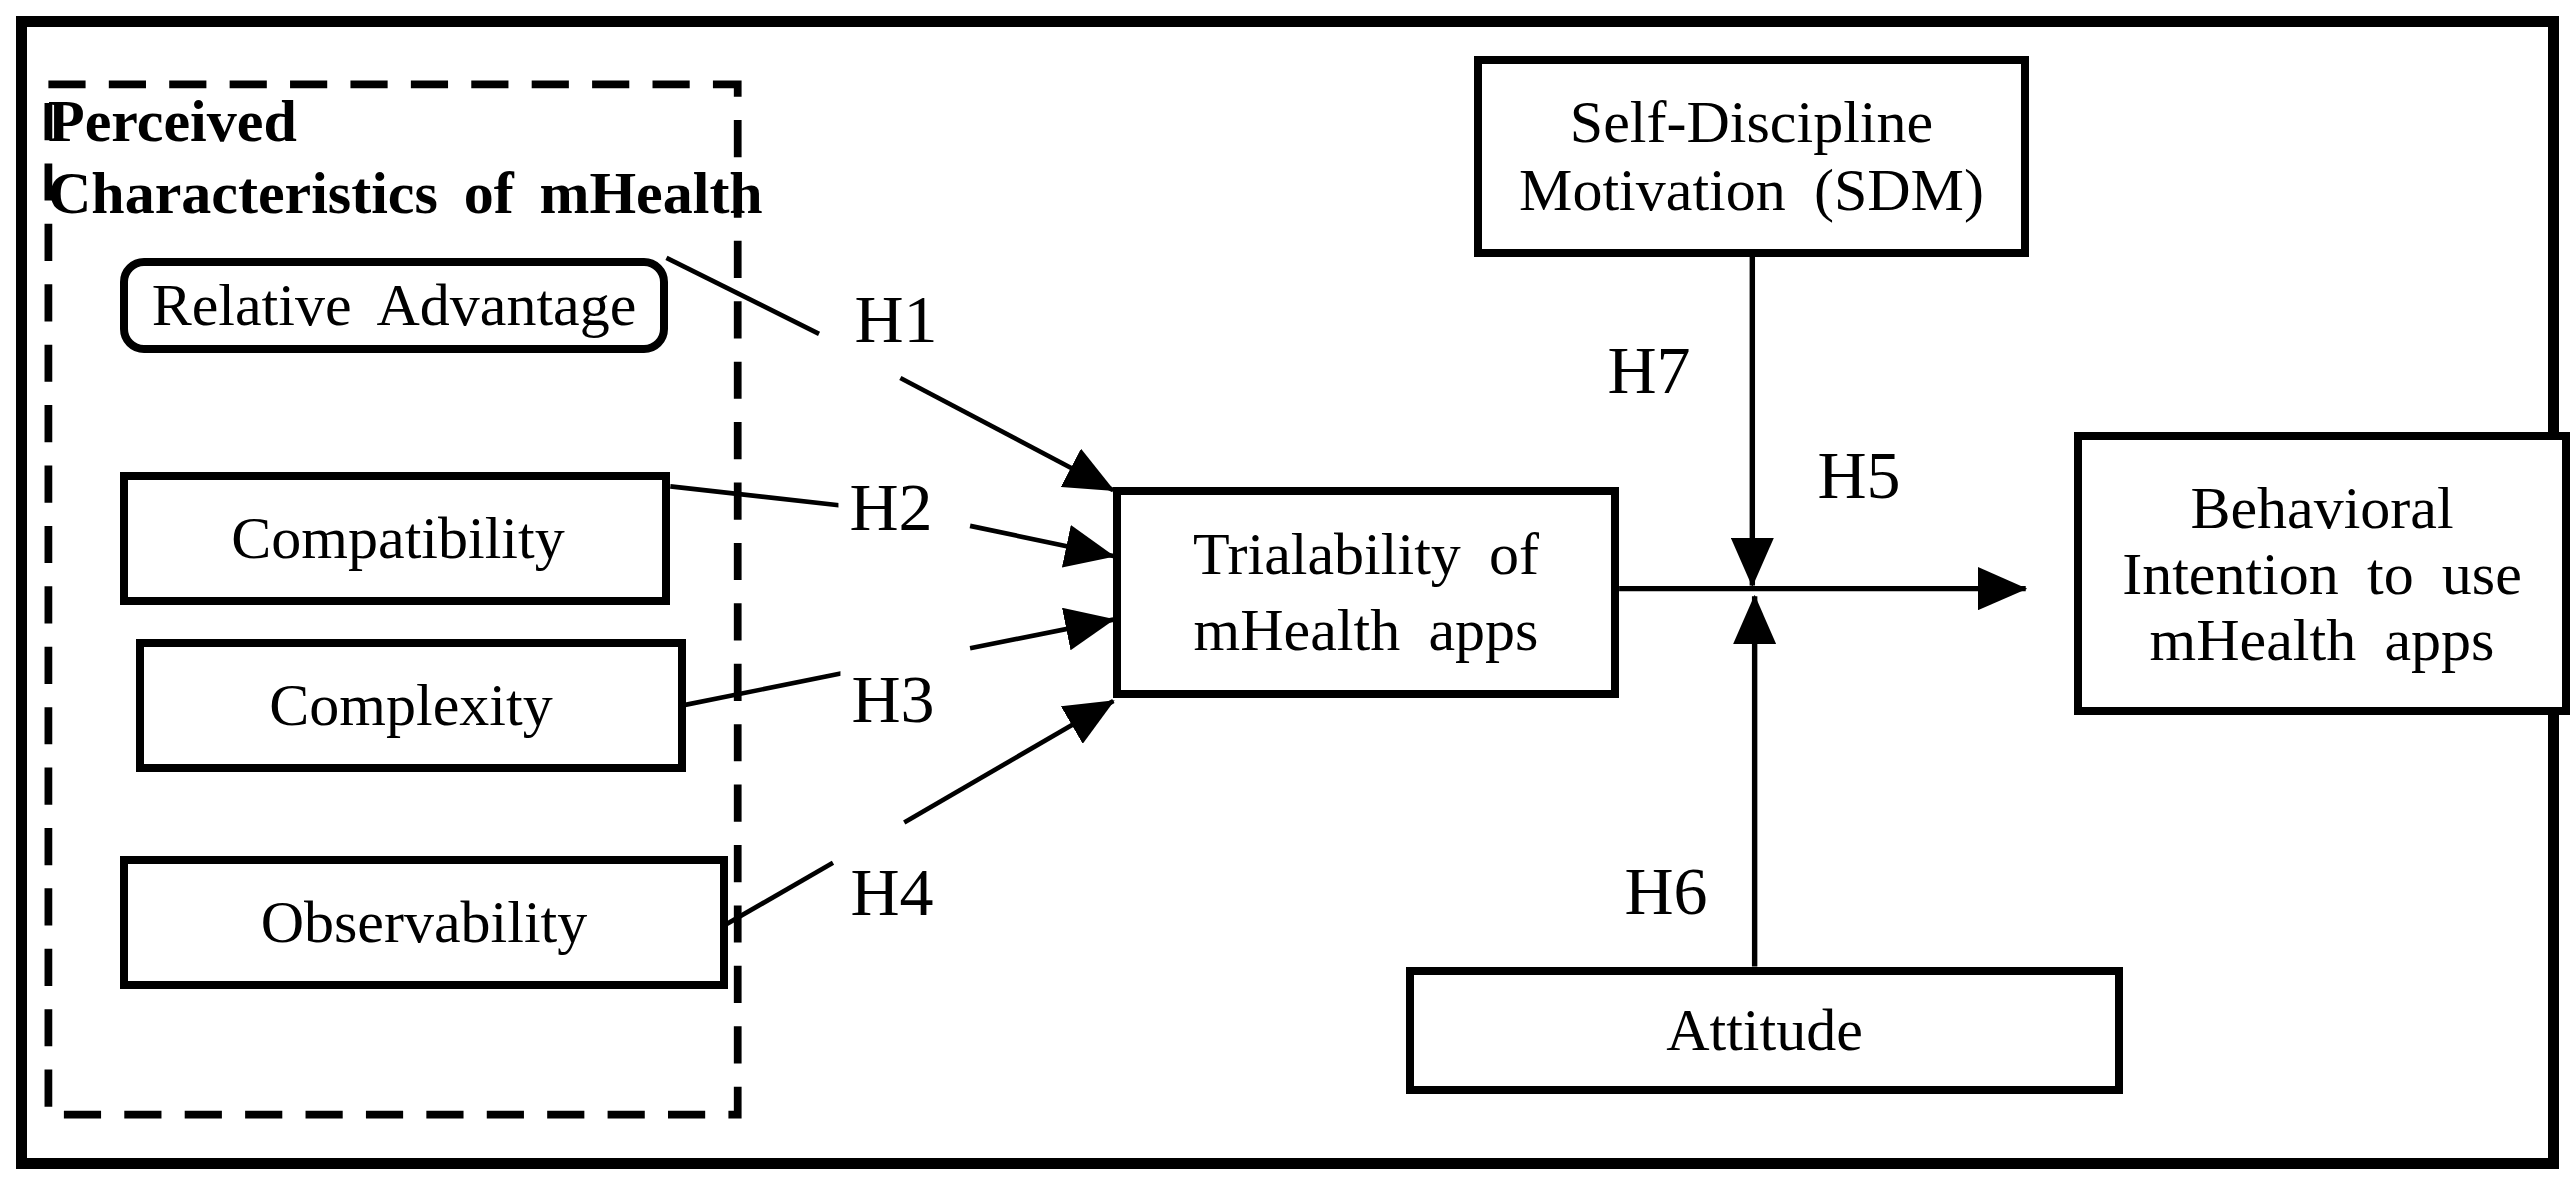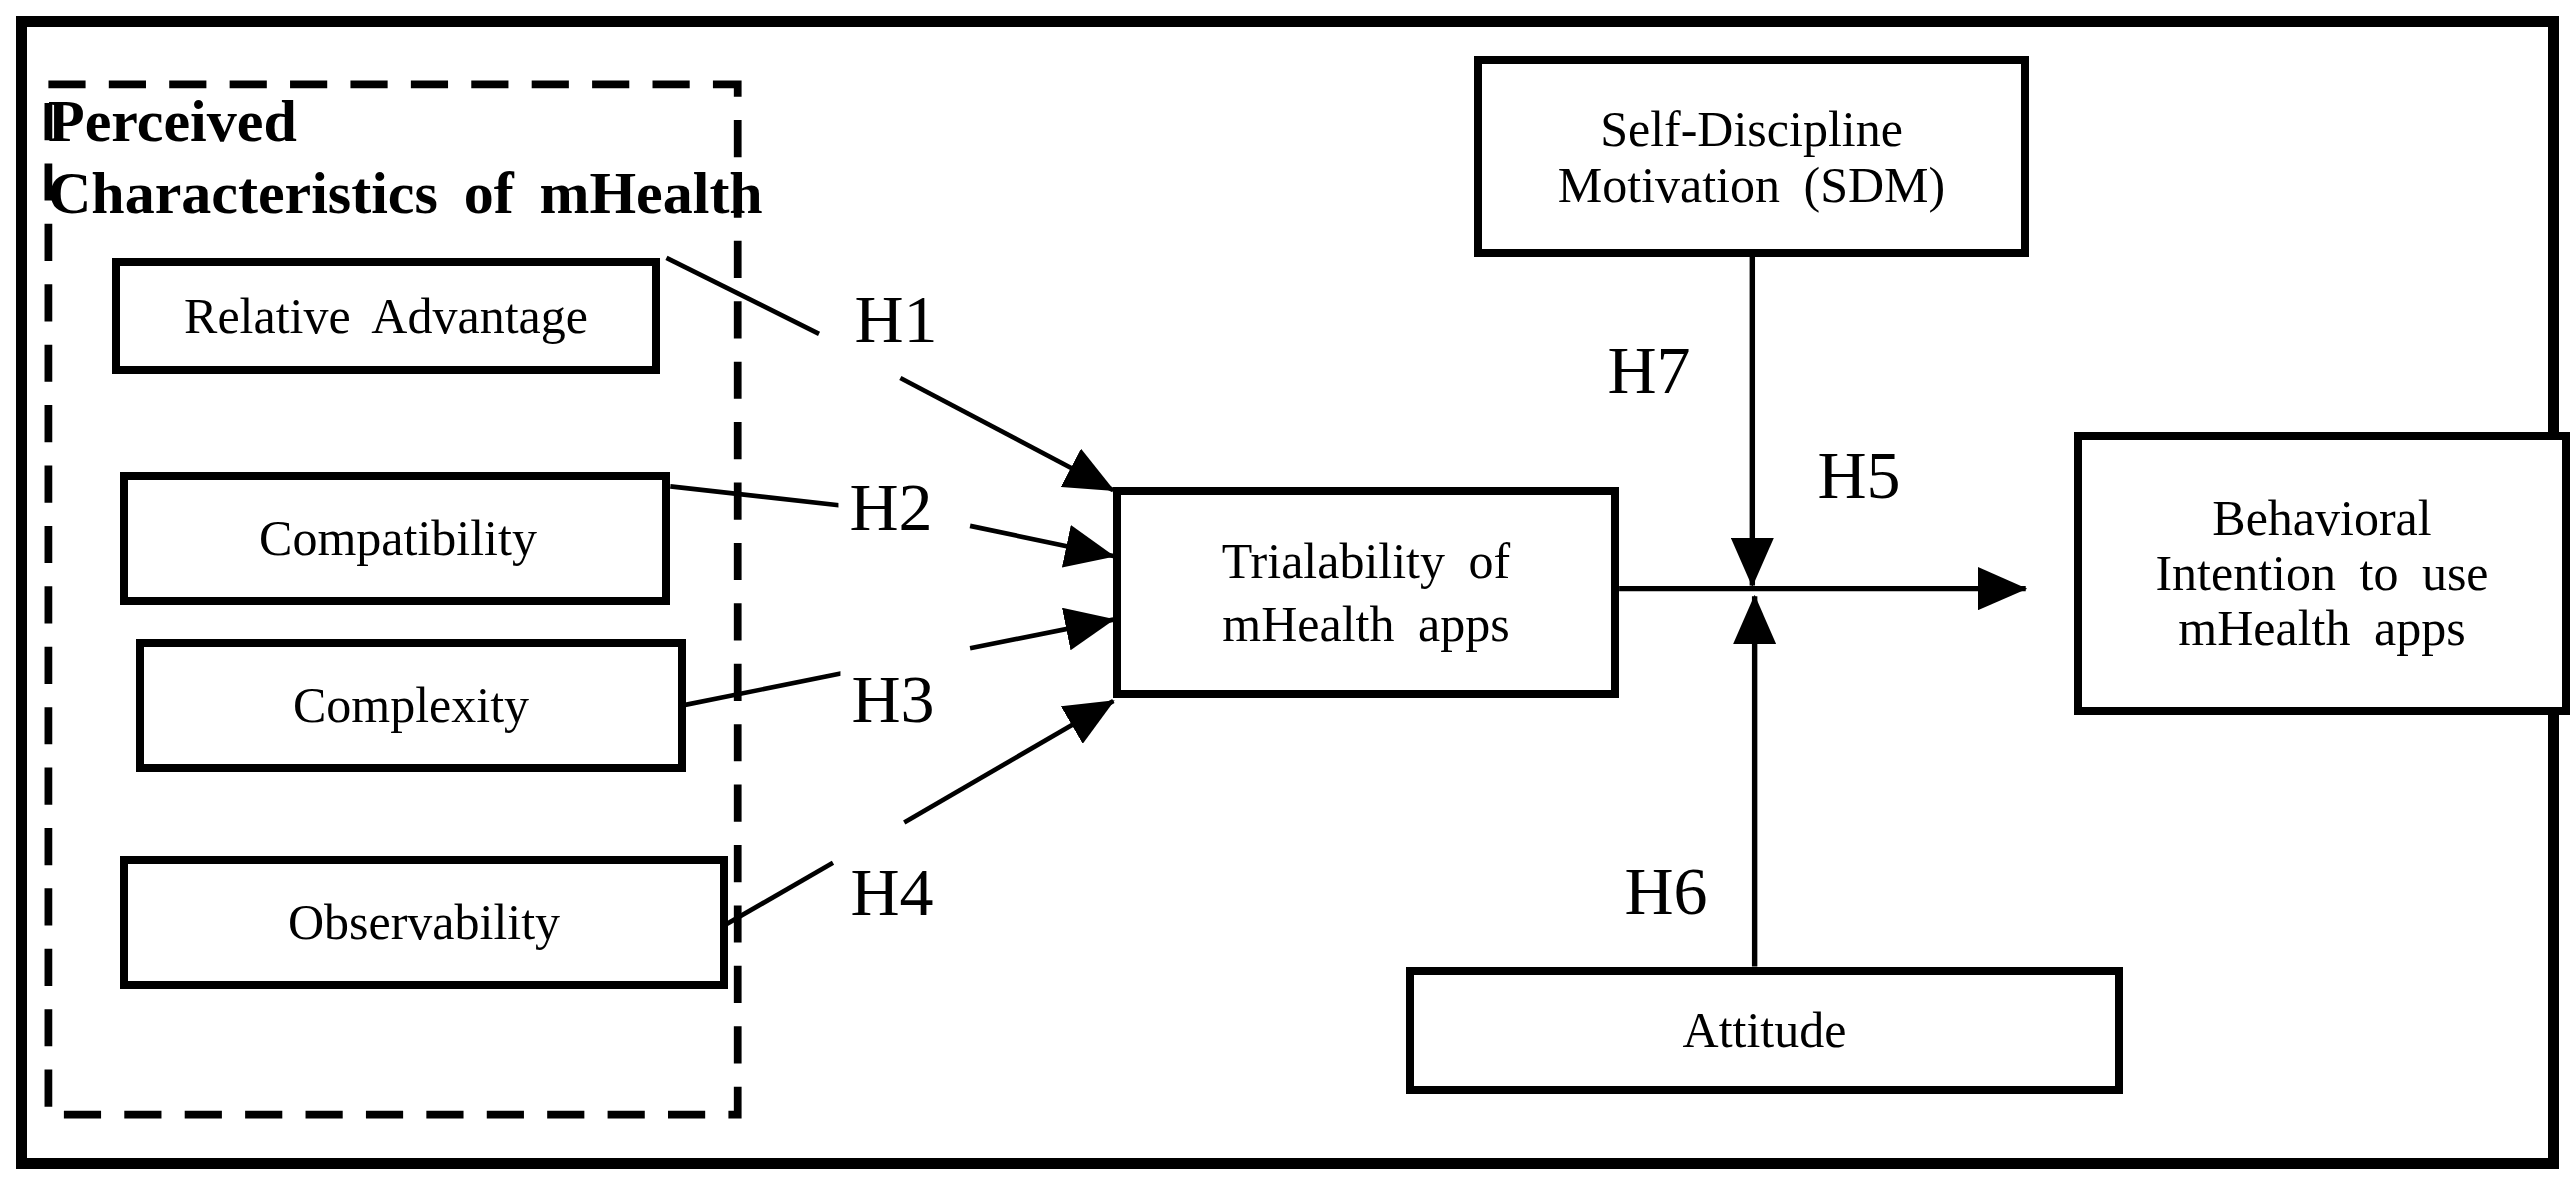--- a/index.html
+++ b/index.html
@@ -36,26 +36,26 @@
   .box {
     position: absolute;
     background: #ffffff;
     border: 8.5px solid #000000;
     box-sizing: border-box;
     display: flex;
     flex-direction: column;
     align-items: center;
     justify-content: center;
     text-align: center;
-    font-size: 50px;
+    font-size: 60px;
     line-height: 1.22;
     word-spacing: 0.22em;
     white-space: nowrap;
   }
-  .box--ra      { left: 112px;  top: 258px;  width: 548px; height: 116px; }
+  .box--ra      { left: 120px;  top: 258px;  width: 548px; height: 95px; border-radius: 24px; }
   .box--compat  { left: 120px;  top: 472px;  width: 550px; height: 133px; padding-left: 6px; }
   .box--complex { left: 120px;  top: 639px;  width: 550px; height: 133px; margin-left: 16px; }
   .box--observ  { left: 120px;  top: 856px; width: 608px; height: 133px; }
   .box--trial   { left: 1113px; top: 487px;  width: 506px; height: 211px; line-height: 1.26; }
   .box--sdm     { left: 1474px; top: 56px;   width: 555px; height: 201px; line-height: 1.12; }
   .box--behav   { left: 2026px; top: 432px;  width: 496px; height: 283px; line-height: 1.10; margin-left: 48px; }
   .box--att     { left: 1406px; top: 967px; width: 717px; height: 127px; }
 
   
   .group-title {

